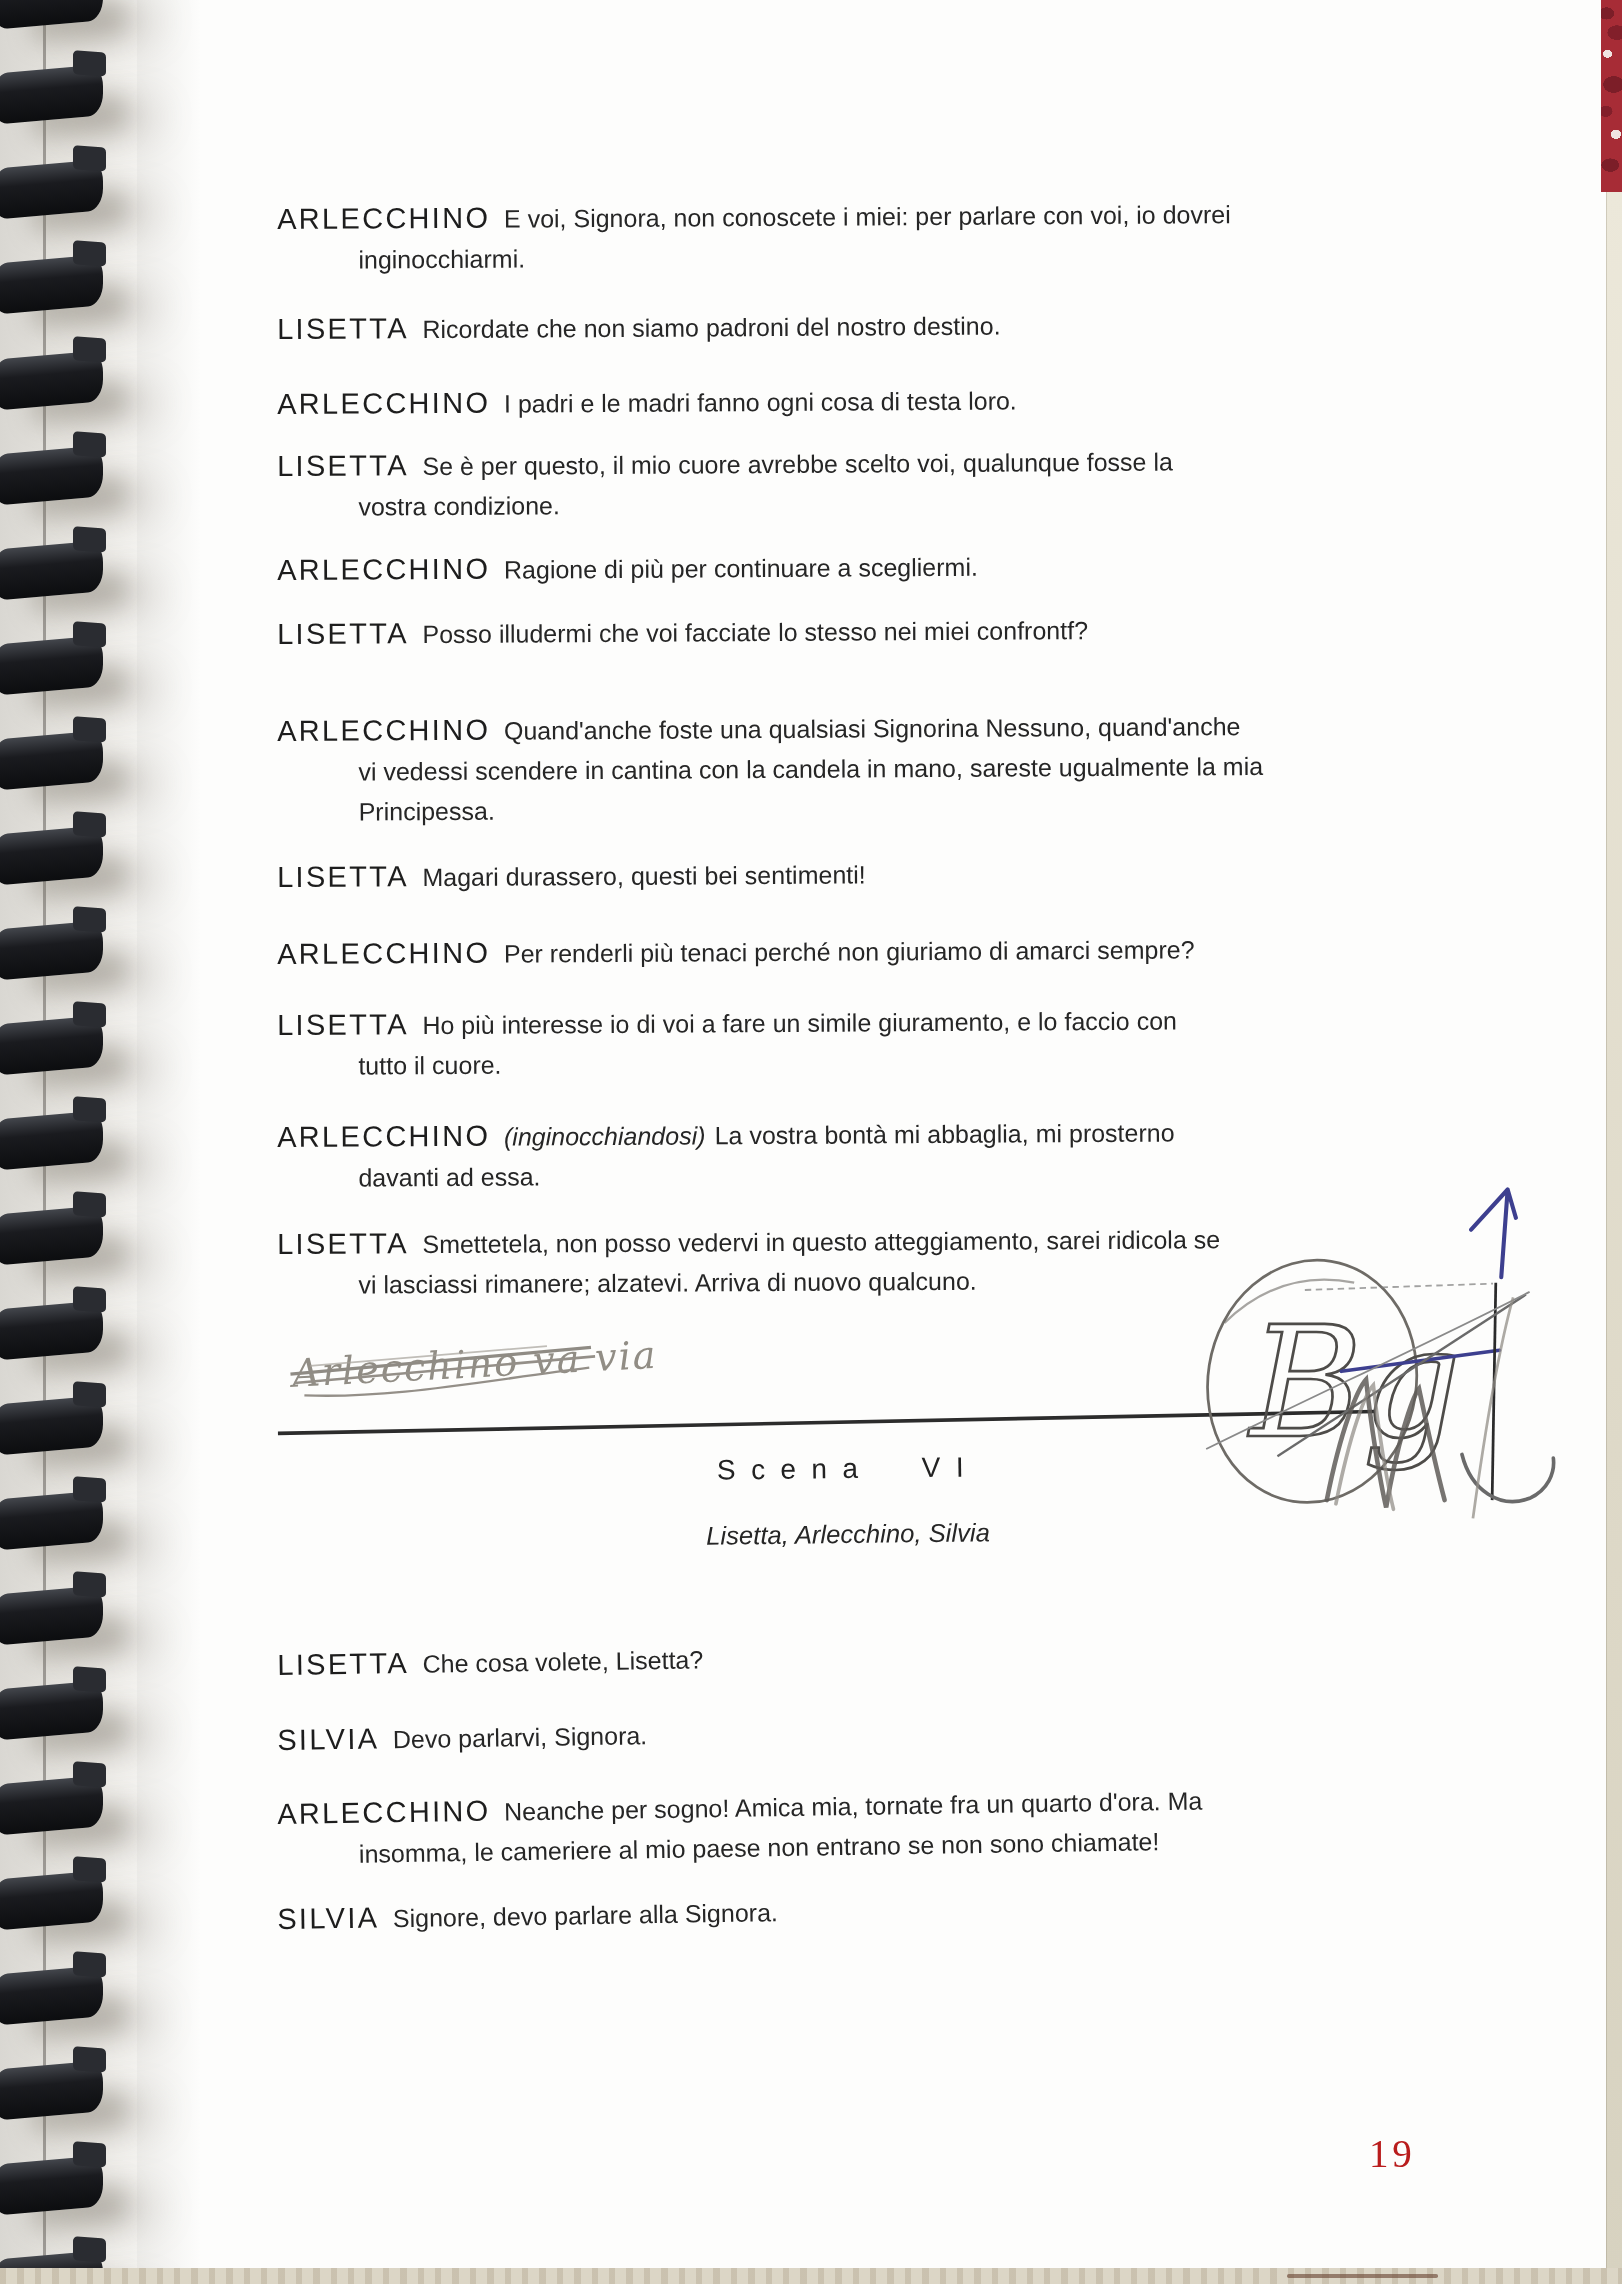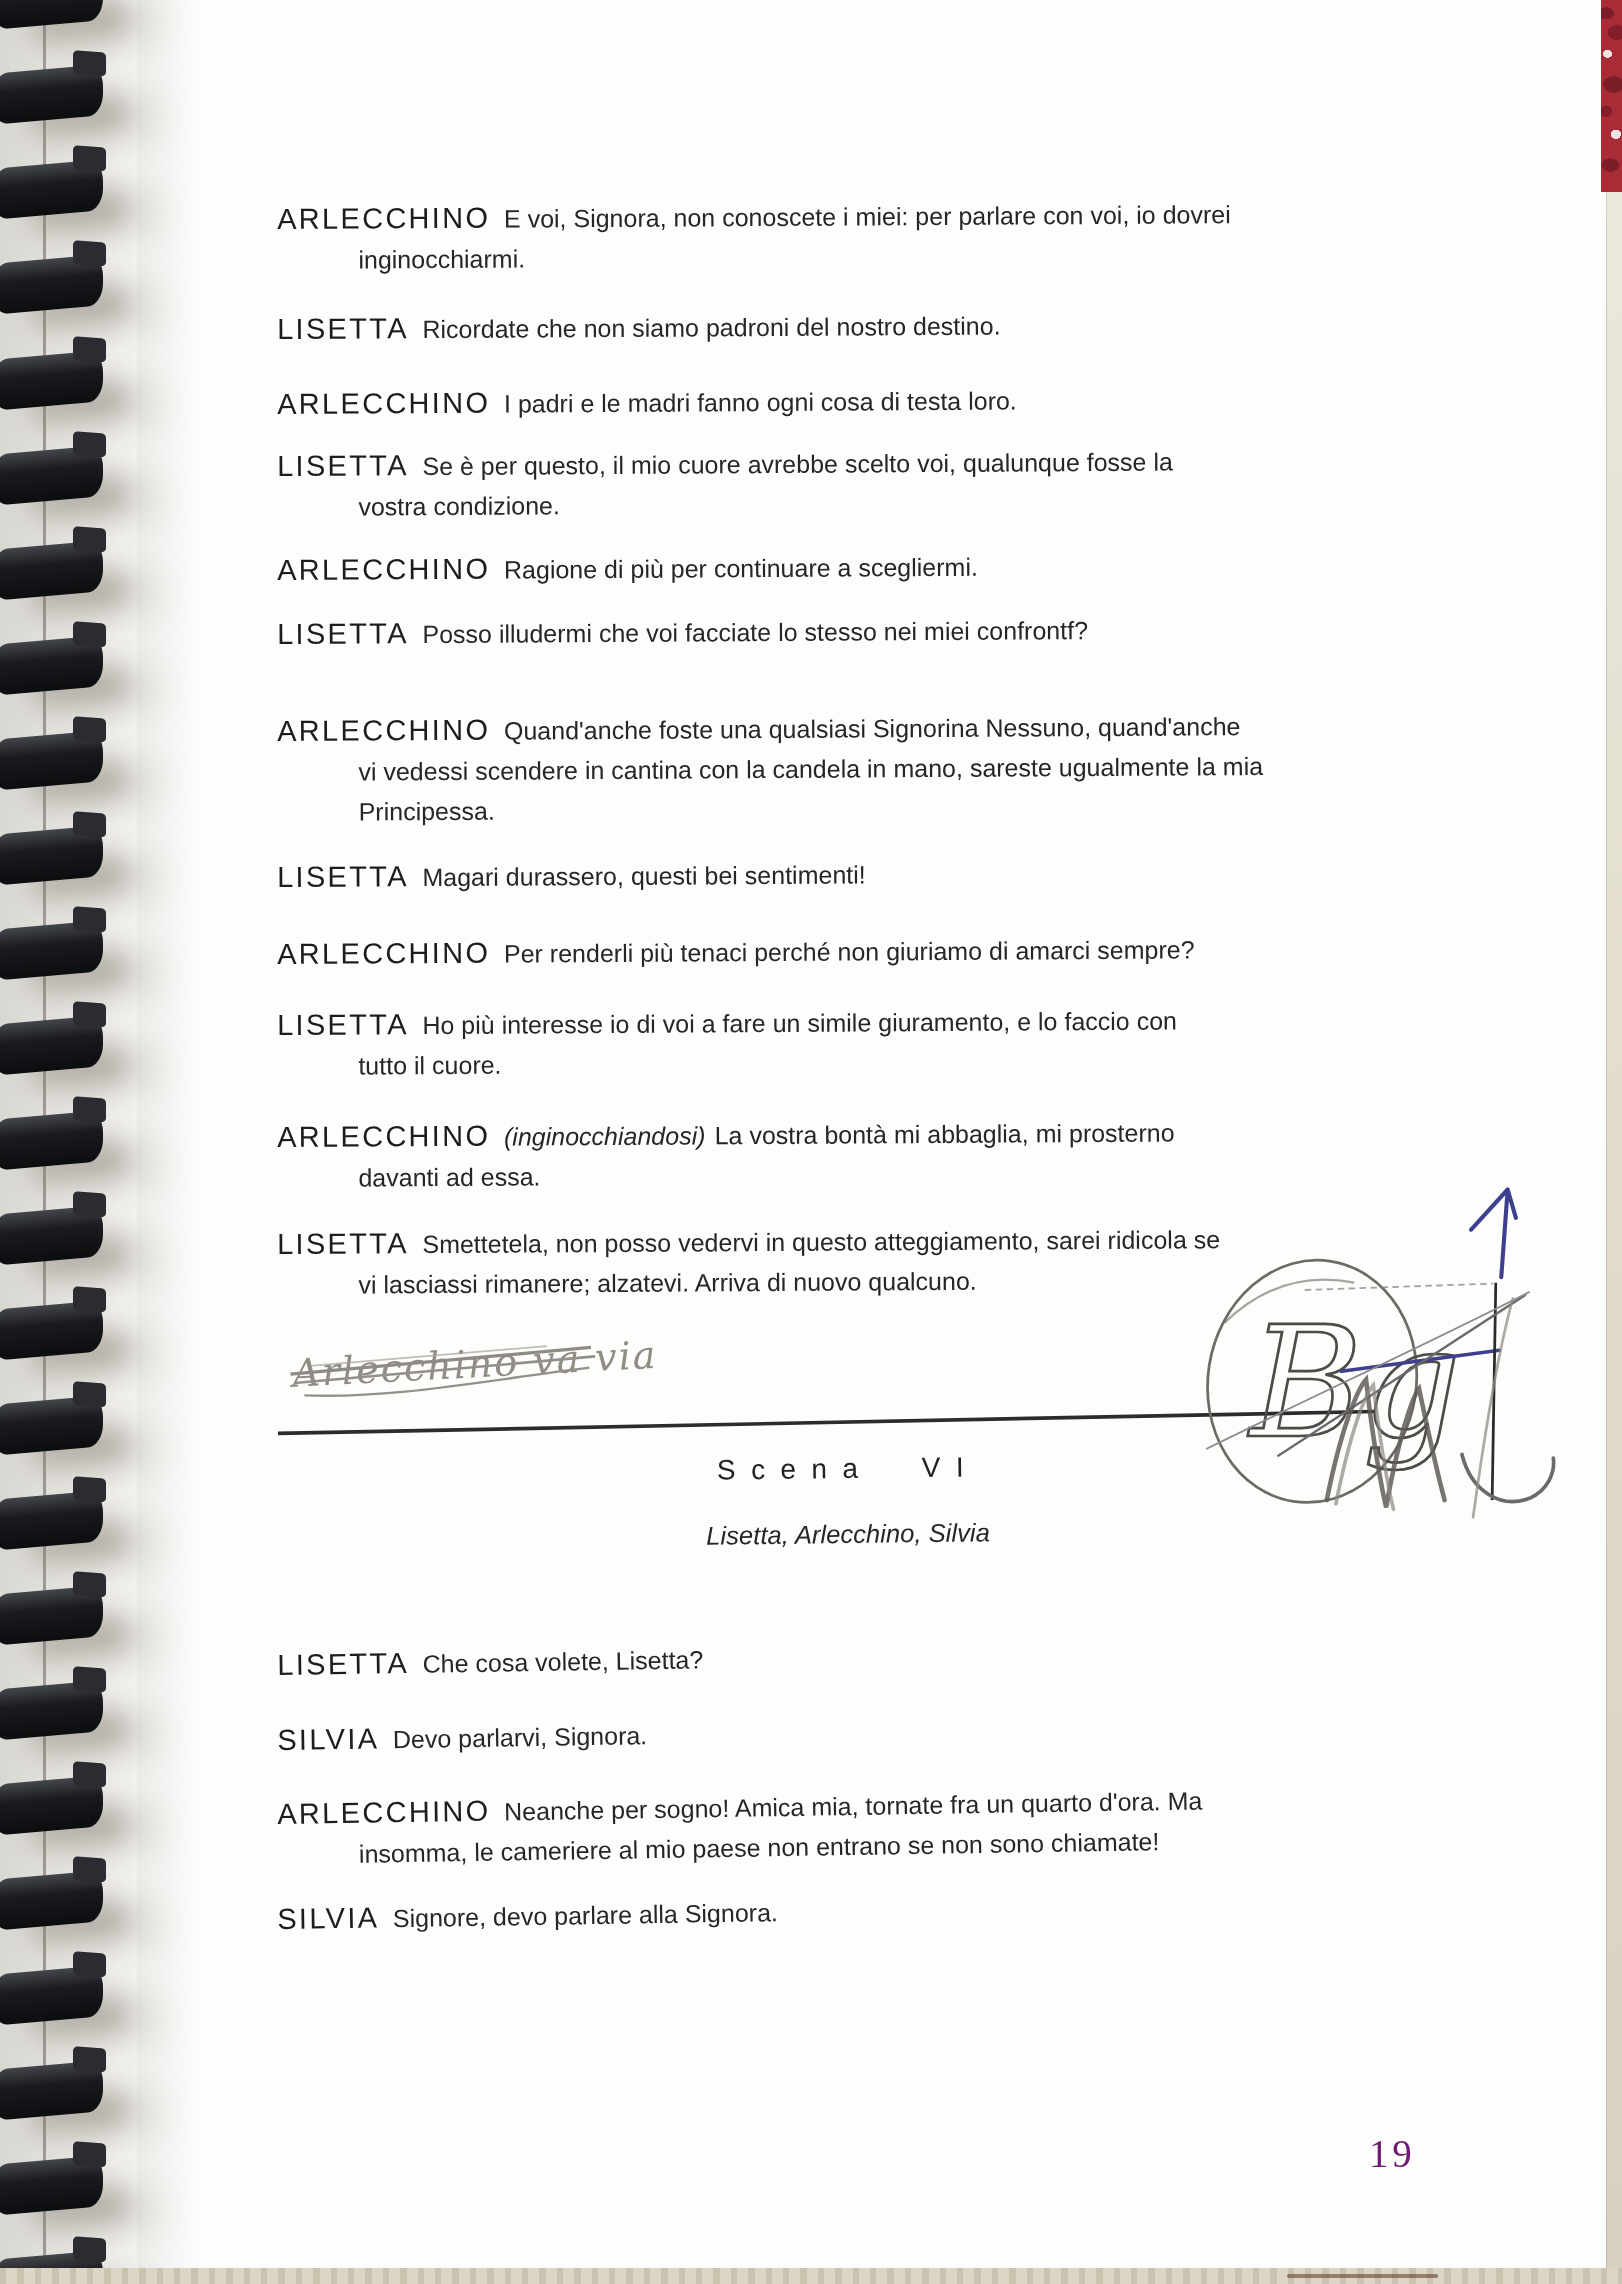--- a/index.html
+++ b/index.html
@@ -81,21 +81,21 @@
     transform:rotate(-0.7deg);transform-origin:50% 50%;
   }
   .scene-cast{
     position:absolute;left:277px;top:1520px;width:1142px;text-align:center;
     font-size:25.6px;font-style:italic;color:#262626;
     transform:rotate(-0.7deg);transform-origin:50% 50%;
   }
   
   .page-number{
     position:absolute;left:1369px;top:2131px;
-    font-family:"Liberation Serif",serif;font-size:39px;letter-spacing:3.7px;color:#701a75;
+    font-family:"Liberation Serif",serif;font-size:39px;letter-spacing:3.7px;color:#b91c1c;
   }
   
   .overlay{position:absolute;left:0;top:0;width:1623px;height:2284px;}
   .hand-note-text{
     font-family:"DejaVu Serif",serif;font-style:italic;
     font-size:42px;letter-spacing:2px;fill:#918d85;
   }
   .bg-letters{
     font-family:"DejaVu Serif",serif;font-style:italic;
     font-size:168px;fill:none;stroke:#4e4c49;stroke-width:3px;

